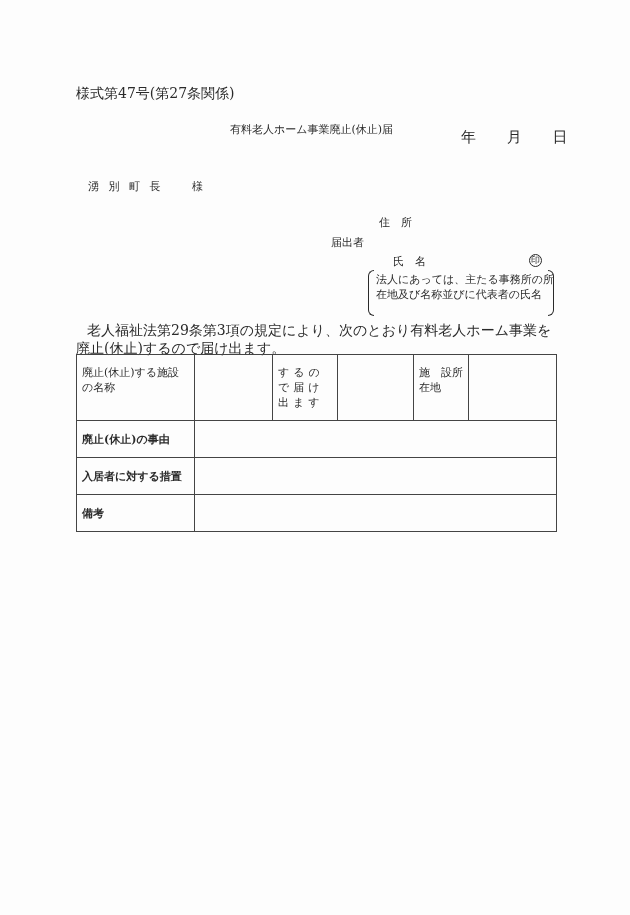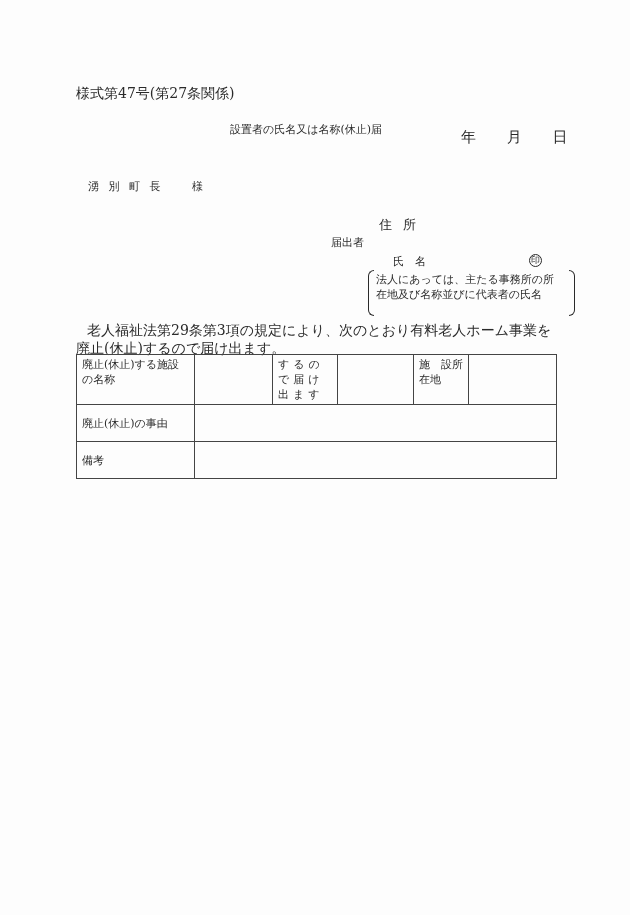--- a/index.html
+++ b/index.html
@@ -9,52 +9,52 @@
     }
     .abs { position: absolute; white-space: nowrap; line-height: 1; }
     .form-no { left: 76px; top: 86px; font-size: 14px; }
     .title { left: 230px; top: 124px; font-size: 11px; }
     .date { left: 461px; top: 130px; font-size: 15px; }
     .date span { display: inline-block; }
     .date .y { margin-right: 26px; }
     .date .m { margin-right: 26px; }
     .addressee { left: 88px; top: 181px; font-size: 11px; letter-spacing: 3px; }
     .addressee .sama { margin-left: 22px; }
-    .addr { left: 379px; top: 218px; font-size: 13px; }
+    .addr { left: 379px; top: 218px; font-size: 11px; font-family: Liberation Mono, monospace; }
     .addr span + span { margin-left: 11px; }
     .filer { left: 331px; top: 237px; font-size: 11px; }
     .name { left: 393px; top: 256px; font-size: 11px; }
     .name span + span { margin-left: 11px; }
     .seal {
       left: 529px; top: 254px; width: 13px; height: 13px; border: 1px solid #2a2a2a; border-radius: 50%;
       font-size: 9px; display: flex; align-items: center; justify-content: center; box-sizing: border-box;
     }
     .note {
-      left: 368px; top: 270px; width: 186px; height: 46px; position: absolute; padding-left: 21px;
+      left: 368px; top: 270px; width: 186px; height: 46px; position: absolute;
     }
     .note .txt { position: absolute; left: 8px; top: 2px; font-size: 11px; line-height: 15px; white-space: normal; width: 180px; }
     .brk-l, .brk-r { position: absolute; top: 0; width: 6px; height: 46px; border: 1px solid #2a2a2a; box-sizing: border-box; }
     .brk-l { left: 0; border-right: none; border-radius: 6px 0 0 6px; }
     .brk-r { right: 0; border-left: none; border-radius: 0 6px 6px 0; }
     .body-text { left: 76px; top: 321px; width: 481px; white-space: normal; font-size: 14px; line-height: 18px; text-indent: 11px; }
     .tbl {
       position: absolute; left: 76px; top: 354px; width: 480px; border-collapse: collapse; table-layout: fixed;
       font-size: 11px;
     }
     .tbl td {
-      border: 1px solid #444; padding: 2px 5px; vertical-align: top; line-height: 15px; box-sizing: border-box;
+      border: 1px solid #444; padding: 10px 5px; vertical-align: top; line-height: 15px; box-sizing: border-box;
     }
-    .tbl td.mid { vertical-align: middle; }
+    .tbl td.mid { vertical-align: middle; font-weight: bold; }
     .spaced { letter-spacing: 4px; }
   </style>
 </head>
 <body>
 
 <div class="abs form-no">様式第47号(第27条関係)</div>
-<div class="abs title">設置者の氏名又は名称(休止)届</div>
+<div class="abs title">有料老人ホーム事業廃止(休止)届</div>
 <div class="abs date">
   <span class="y">年</span>
   <span class="m">月</span>
   <span class="d">日</span>
 </div>
 
 <div class="abs addressee">
   <span>湧 別 町 長</span>
   <span class="sama">様</span>
 </div>
@@ -91,17 +91,21 @@
     <td class="spaced">するので届け出ます</td>
     <td></td>
     <td style="white-space:normal; width:55px;margin-top:36px;">施　設所在地</td>
     <td></td>
   </tr>
   <tr style="height:37px">
     <td class="mid">廃止(休止)の事由</td>
     <td colspan="5"></td>
   </tr>
   <tr style="height:37px">
+    <td class="mid">入居者に対する措置</td>
+    <td colspan="5"></td>
+  </tr>
+  <tr style="height:37px">
     <td class="mid">備考</td>
     <td colspan="5"></td>
   </tr>
 </tbody>
   </table>
 
 </body></html>

